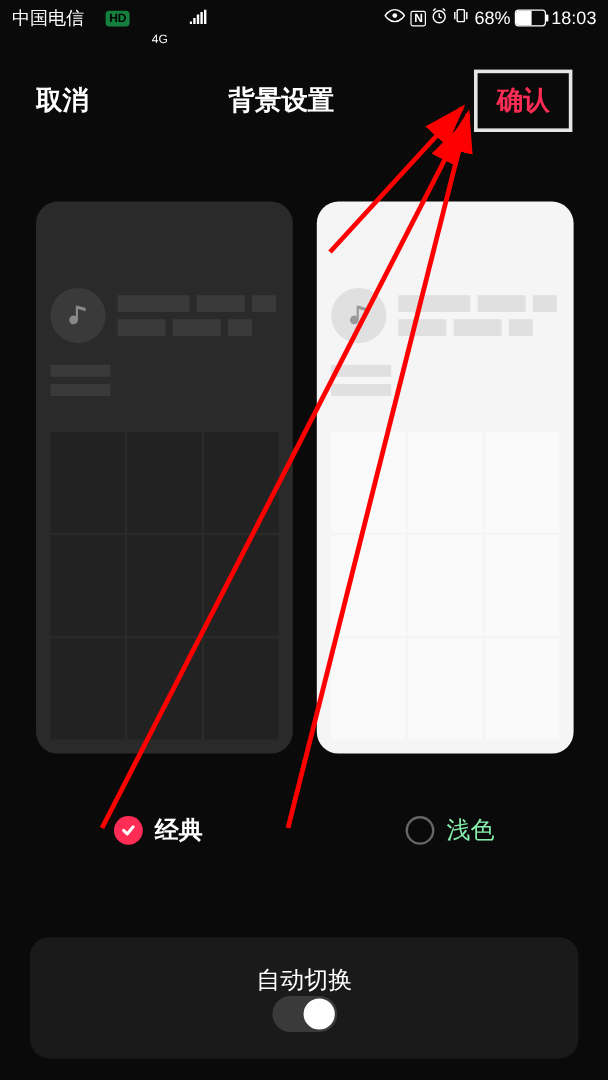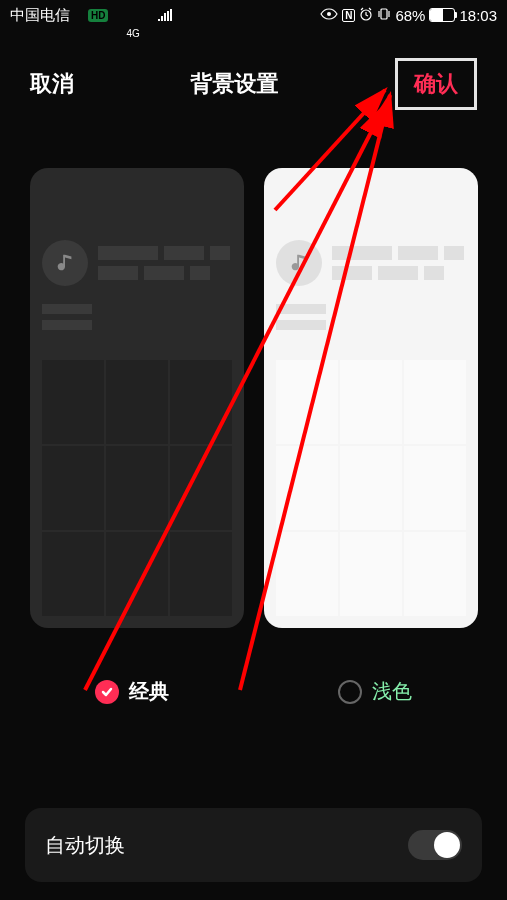--- a/index.html
+++ b/index.html
@@ -164,23 +164,23 @@
     .label-unselected { color: #86efac; }
     .auto-switch-row {
       position: absolute;
       bottom: 18px;
       left: 25px;
       right: 25px;
       background: #1a1a1a;
       border-radius: 16px;
       padding: 22px 20px;
       display: flex;
-      justify-content: space-between;
       align-items: center;
       font-size: 20px;
+      flex-direction: column;
     }
     .toggle {
       width: 54px;
       height: 30px;
       background: #3a3a3a;
       border-radius: 15px;
       position: relative;
     }
     .toggle-knob {
       width: 26px;

